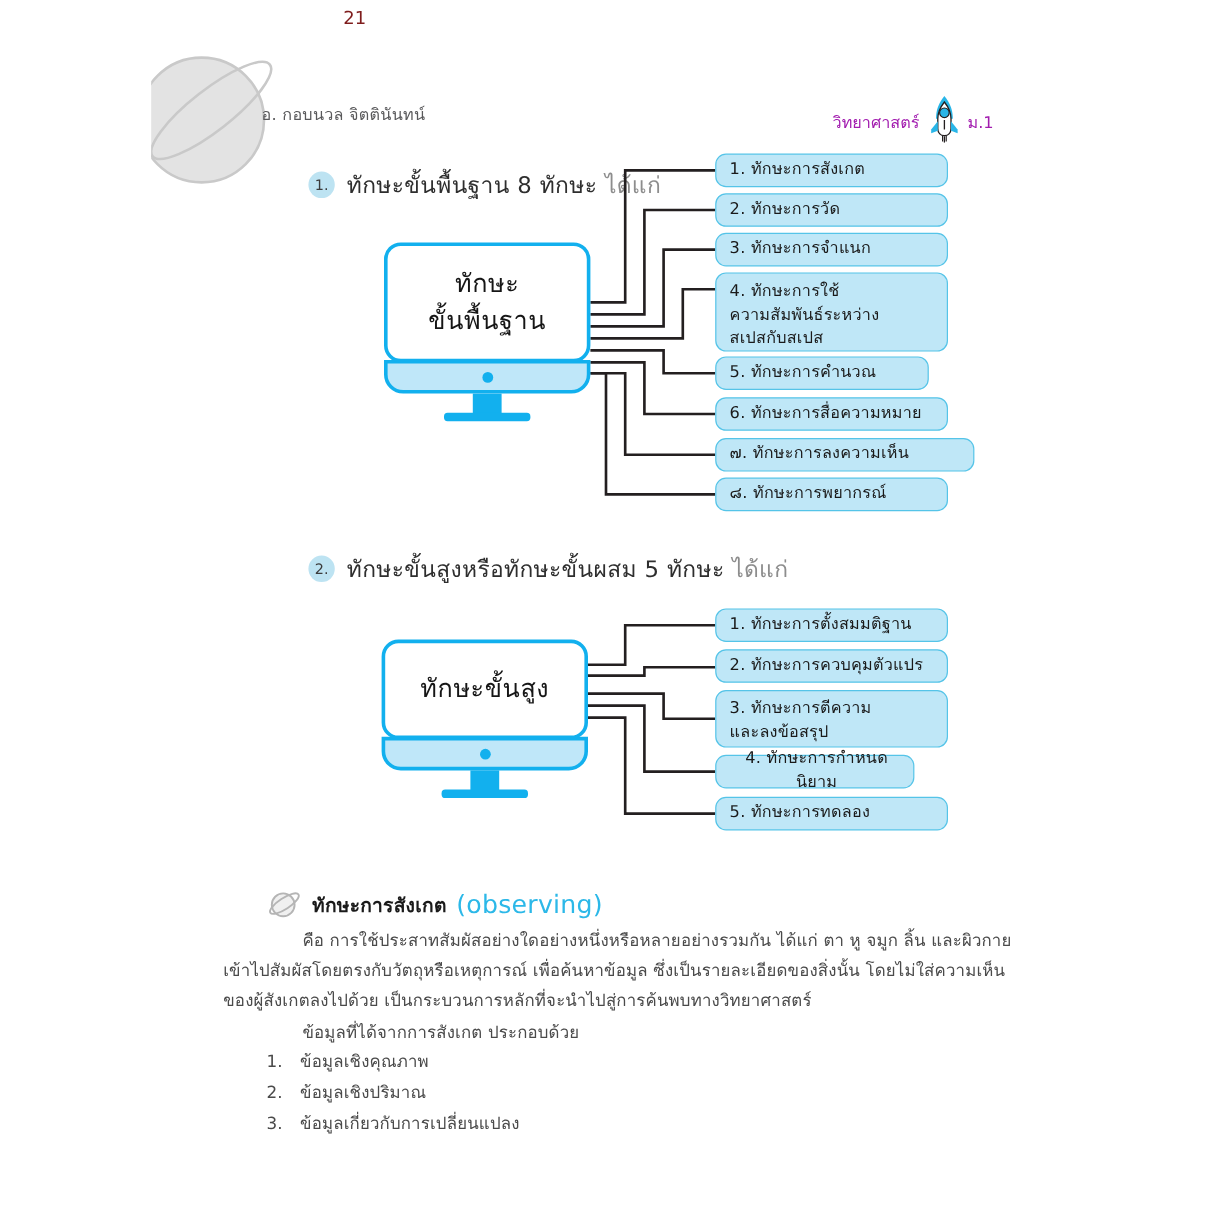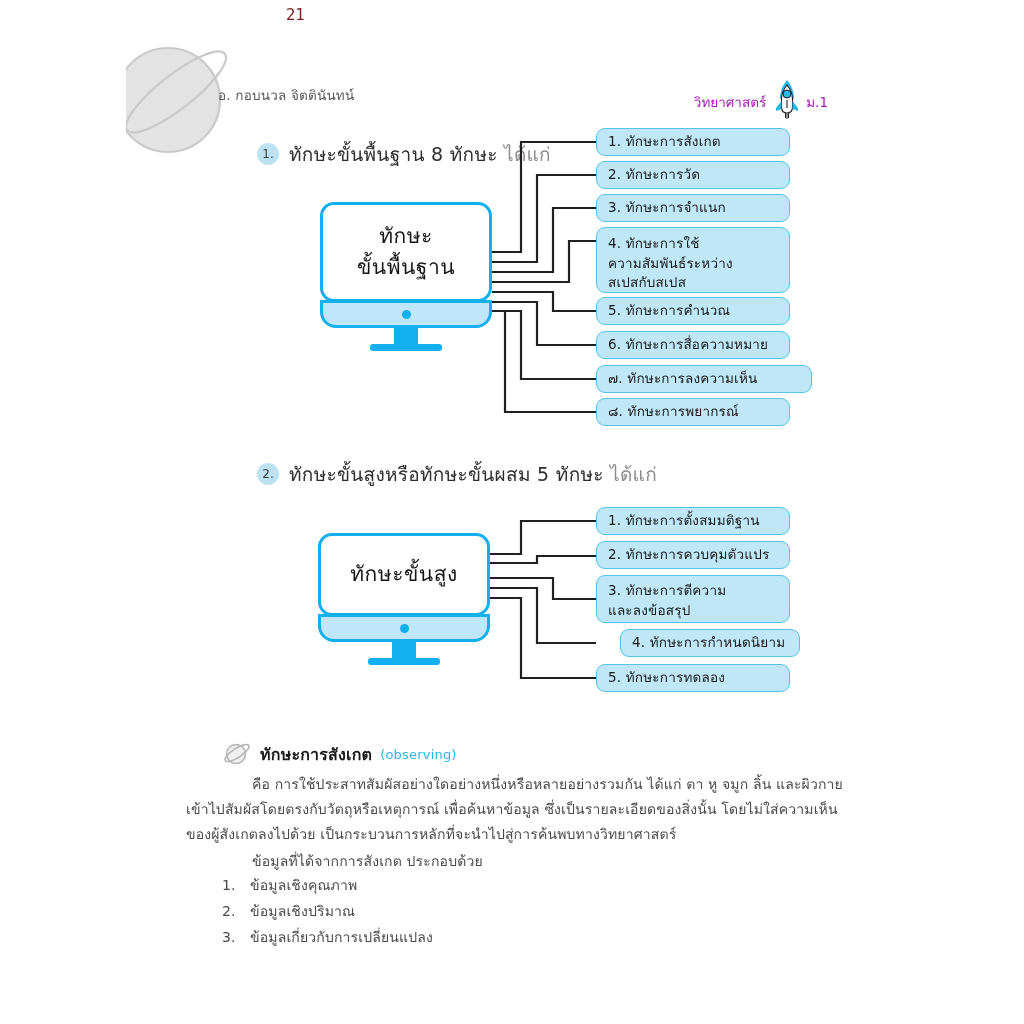--- a/index.html
+++ b/index.html
@@ -187,21 +187,21 @@
     gap: 8px;
   }
   .planet-small { width: 30px; height: 28px; flex: 0 0 auto; }
   .topic-th {
     font-size: 16px;
     font-weight: bold;
     color: #1a1a1a;
     letter-spacing: .2px;
   }
   .topic-en {
-    font-size: 13px;
+    font-size: 21px;
     color: #2cb8e8;
     letter-spacing: .2px;
     text-align: right;
   }
 
   .para {
     position: absolute;
     left: 186px;
     top: 772px;
     width: 660px;
@@ -310,21 +310,21 @@
       <div class="mon-neck" style="left:74px; top:126px; width:24px; height:18px;"></div>
       <div class="mon-foot" style="left:50px; top:142px; width:72px; height:7px;"></div>
     </div>
 
     <div class="leaf" style="left:596px; top:128px; width:194px; height:28px;">1. ทักษะการสังเกต</div>
     <div class="leaf" style="left:596px; top:161px; width:194px; height:28px;">2. ทักษะการวัด</div>
     <div class="leaf" style="left:596px; top:194px; width:194px; height:28px;">3. ทักษะการจำแนก</div>
     <div class="leaf" style="left:596px; top:227px; width:194px; height:66px; white-space:pre-line; align-items:flex-start; padding-top:6px;">4. ทักษะการใช้
 ความสัมพันธ์ระหว่าง
 สเปสกับสเปส</div>
-    <div class="leaf" style="left:596px; top:297px; width:194px; height:28px;">5. ทักษะการคำนวณ</div>
+    <div class="leaf" style="left:596px; top:297px; width:178px; height:28px;">5. ทักษะการคำนวณ</div>
     <div class="leaf" style="left:596px; top:331px; width:194px; height:28px;">6. ทักษะการสื่อความหมาย</div>
     <div class="leaf" style="left:596px; top:365px; width:216px; height:28px;">๗. ทักษะการลงความเห็น</div>
     <div class="leaf" style="left:596px; top:398px; width:194px; height:28px;">๘. ทักษะการพยากรณ์</div>
   </div>
 
   <div class="sec-head" style="left:257px; top:459px;">
     <div class="sec-badge">2.</div>
     <div class="sec-title">
       <span>ทักษะขั้นสูงหรือทักษะขั้นผสม  5  ทักษะ</span>
       <span class="dim">ได้แก่</span>
@@ -354,21 +354,21 @@
         <div class="mon-dot"></div>
       </div>
       <div class="mon-neck" style="left:74px; top:109px; width:24px; height:18px;"></div>
       <div class="mon-foot" style="left:50px; top:125px; width:72px; height:7px;"></div>
     </div>
 
     <div class="leaf" style="left:596px; top:507px; width:194px; height:28px;">1. ทักษะการตั้งสมมติฐาน</div>
     <div class="leaf" style="left:596px; top:541px; width:194px; height:28px;">2. ทักษะการควบคุมตัวแปร</div>
     <div class="leaf" style="left:596px; top:575px; width:194px; height:48px; white-space:pre-line; align-items:flex-start; padding-top:5px;">3. ทักษะการตีความ
 และลงข้อสรุป</div>
-    <div class="leaf" style="left:620px; top:629px; width:180px; height:28px;text-align:center;">4. ทักษะการกำหนดนิยาม</div>
+    <div class="leaf" style="left:596px; top:629px; width:166px; height:28px;text-align:center;">4. ทักษะการกำหนดนิยาม</div>
     <div class="leaf" style="left:596px; top:664px; width:194px; height:28px;">5. ทักษะการทดลอง</div>
   </div>
 
   <div class="topic">
     <span class="planet-small">
       <svg viewBox="0 0 30 28" width="30" height="28">
         <circle cx="14" cy="14" r="9.5" fill="#f0f0f0" stroke="#b5b5b5" stroke-width="1.6"></circle>
         <ellipse cx="15" cy="13" rx="14" ry="4.6" fill="none" stroke="#b5b5b5" stroke-width="1.6" transform="rotate(-33 15 13)"></ellipse>
       </svg>
     </span>

